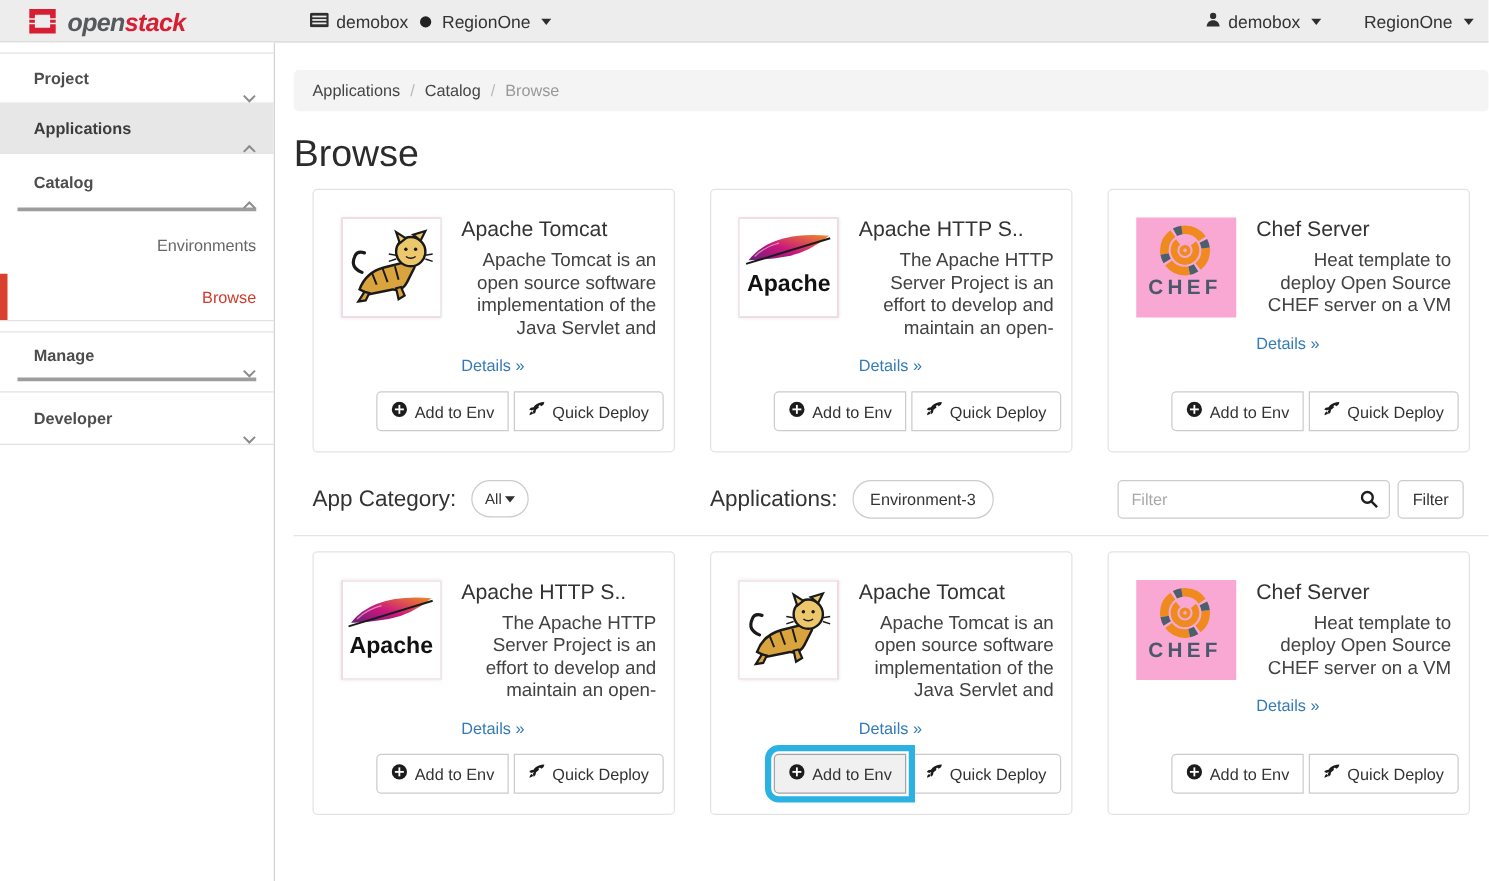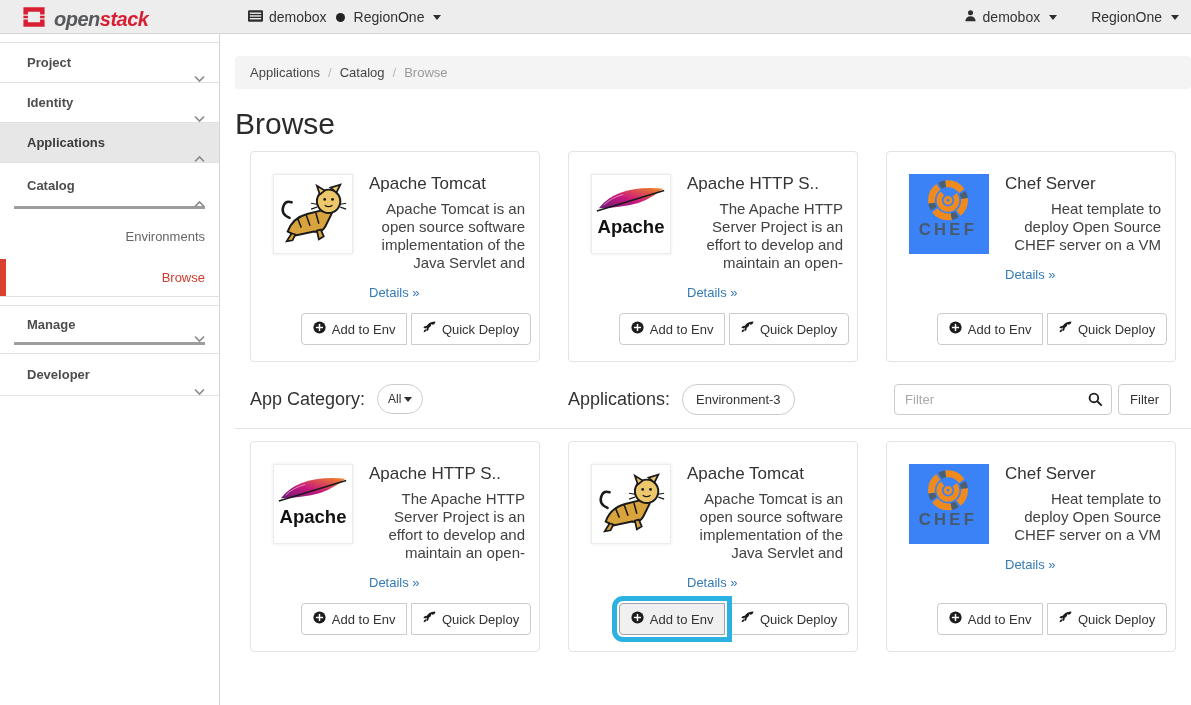--- a/index.html
+++ b/index.html
@@ -46,21 +46,21 @@
   .breadcrumb a { color:#454545; text-decoration:none; cursor:pointer; }
   .crumb-sep { color:#b9b9b9; margin:0 8px; }
   .page-title { font-size:30px; font-weight:400; color:#2b2b2b; margin-top:18px; }
   .section-title { font-size:21px; font-weight:400; color:#333; margin-top:20px; }
 
   .cards-row { display:flex; gap:28px; margin:10px 0 0 15px; }
   .cards-row.second { margin-top:12px; }
   .app-card { position:relative; width:290px; min-height:211px; background:#fff;
               border:1px solid #e3e3e3; border-radius:4px; padding:22px 14px 0 22px; }
   .card-top { display:flex; }
-  .card-logo { width:80px; height:80px; flex:none; margin-right:16px; background:#3b82f6; }
+  .card-logo { width:80px; height:80px; flex:none; margin-right:16px; background:#f9a8d4; }
   .card-logo.boxed { border:1px solid #ececec; box-shadow:0 0 3px rgba(0,0,0,.10); }
   .card-logo svg { display:block; }
   .card-text { width:176px; }
   .card-title { font-size:17px; color:#333; margin-bottom:6px; white-space:nowrap; }
   .card-desc { font-size:15px; color:#424242; line-height:18px; white-space:pre-line;text-align:right; }
   .card-details { display:inline-block; margin-top:13px; font-size:13px; color:#337ab7;
                   text-decoration:none; cursor:pointer; }
   .card-actions { position:absolute; left:21px; bottom:16px; width:100%; text-align:center; }
   .btn { display:inline-flex; align-items:center; gap:6px; height:32px; padding:0 11px;
          background:#fff; border:1px solid #ccc; font-size:13px; color:#333;
@@ -142,28 +142,20 @@
         <span class="caret"></span>
       </div>
     </div>
   </header>
 
   <nav class="sidebar">
     <div class="side-spacer"></div>
 
     <div class="side-item">
       <span>Project</span>
-      <span class="chev">
-        <svg width="11" height="8" viewBox="0 0 11 8">
-            <path d="M1 1.5l4.5 4.5L10 1.5" stroke="#8a8a8a" stroke-width="1.6" fill="none"></path>
-          </svg>
-      </span>
-    </div>
-    <div class="side-item">
-      <span>Identity</span>
       <span class="chev">
         <svg width="11" height="8" viewBox="0 0 11 8">
             <path d="M1 1.5l4.5 4.5L10 1.5" stroke="#8a8a8a" stroke-width="1.6" fill="none"></path>
           </svg>
       </span>
     </div>
     <div class="side-item active-section">
       <span>Applications</span>
       <span class="chev">
         <svg width="11" height="8" viewBox="0 0 11 8">

